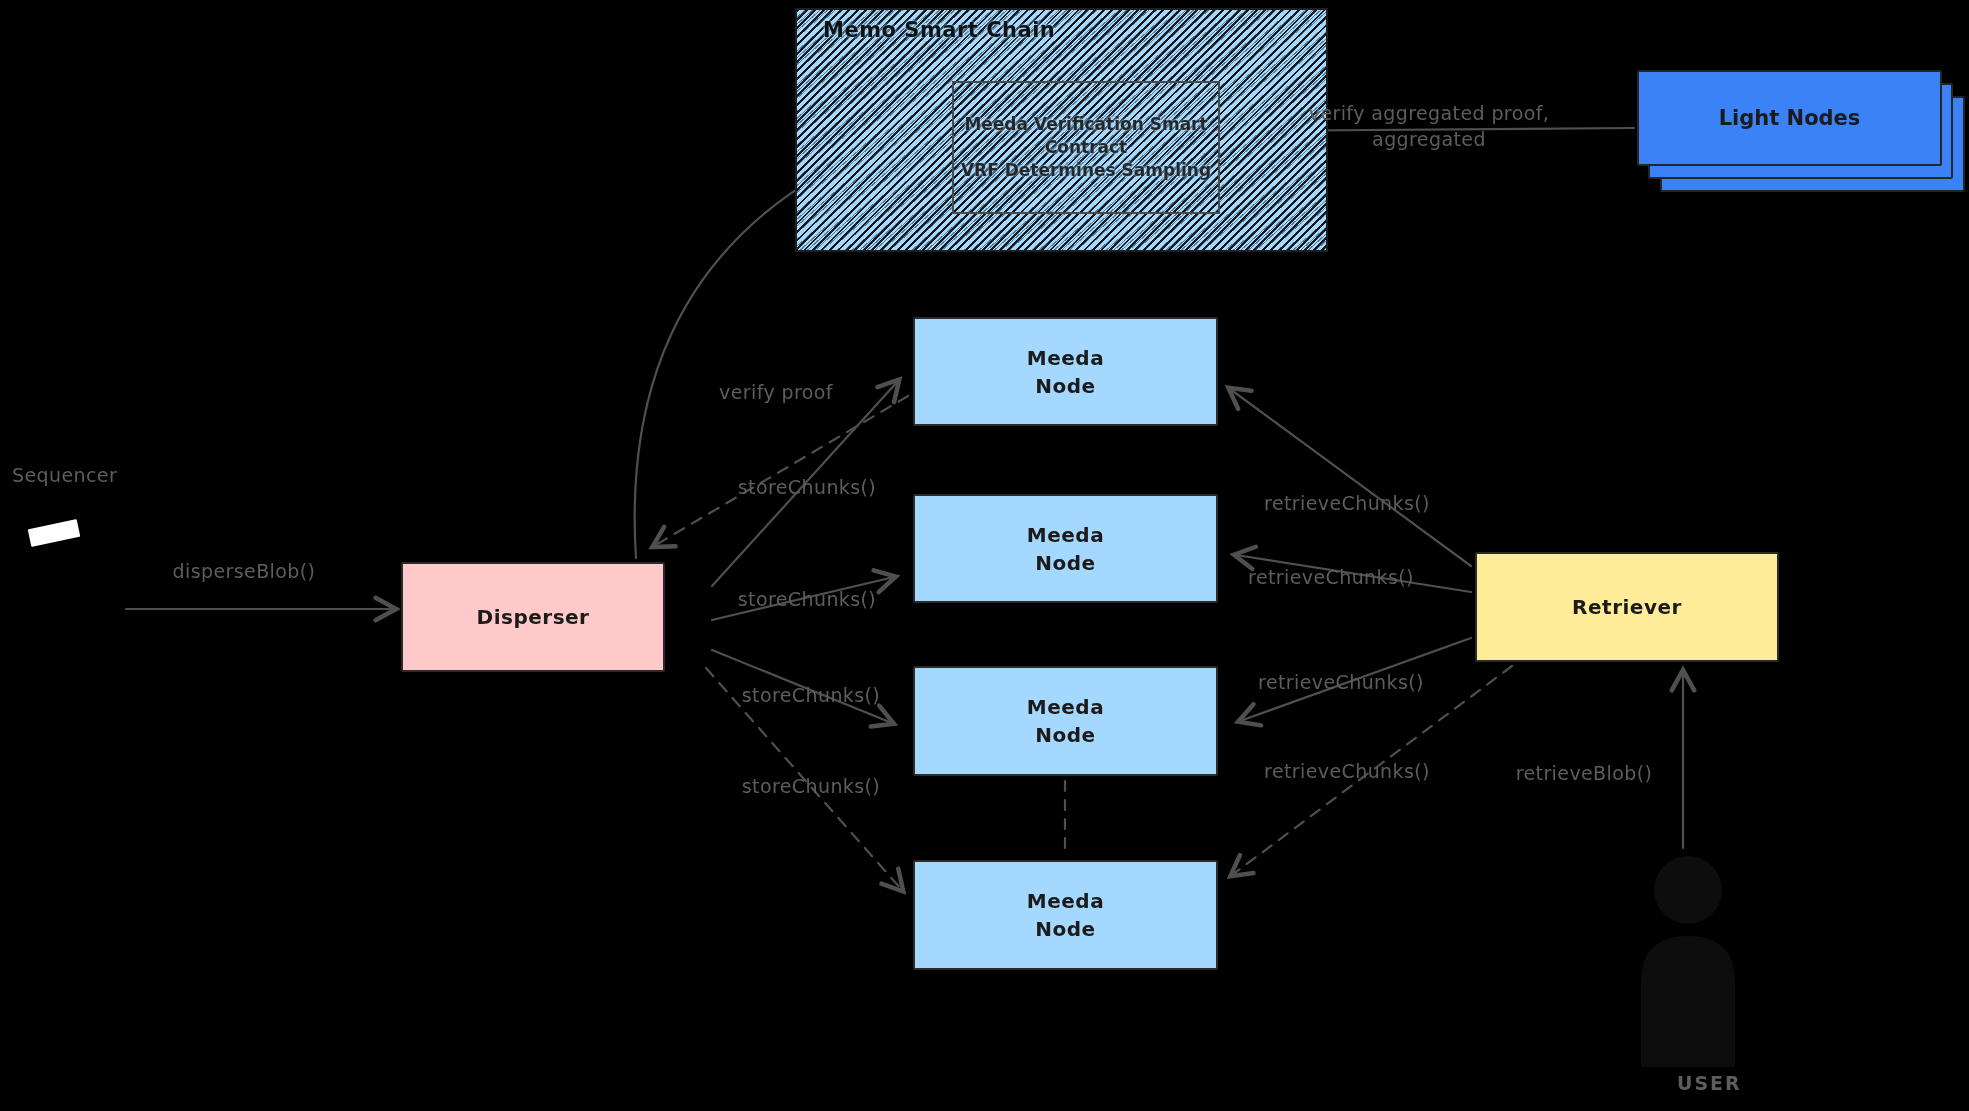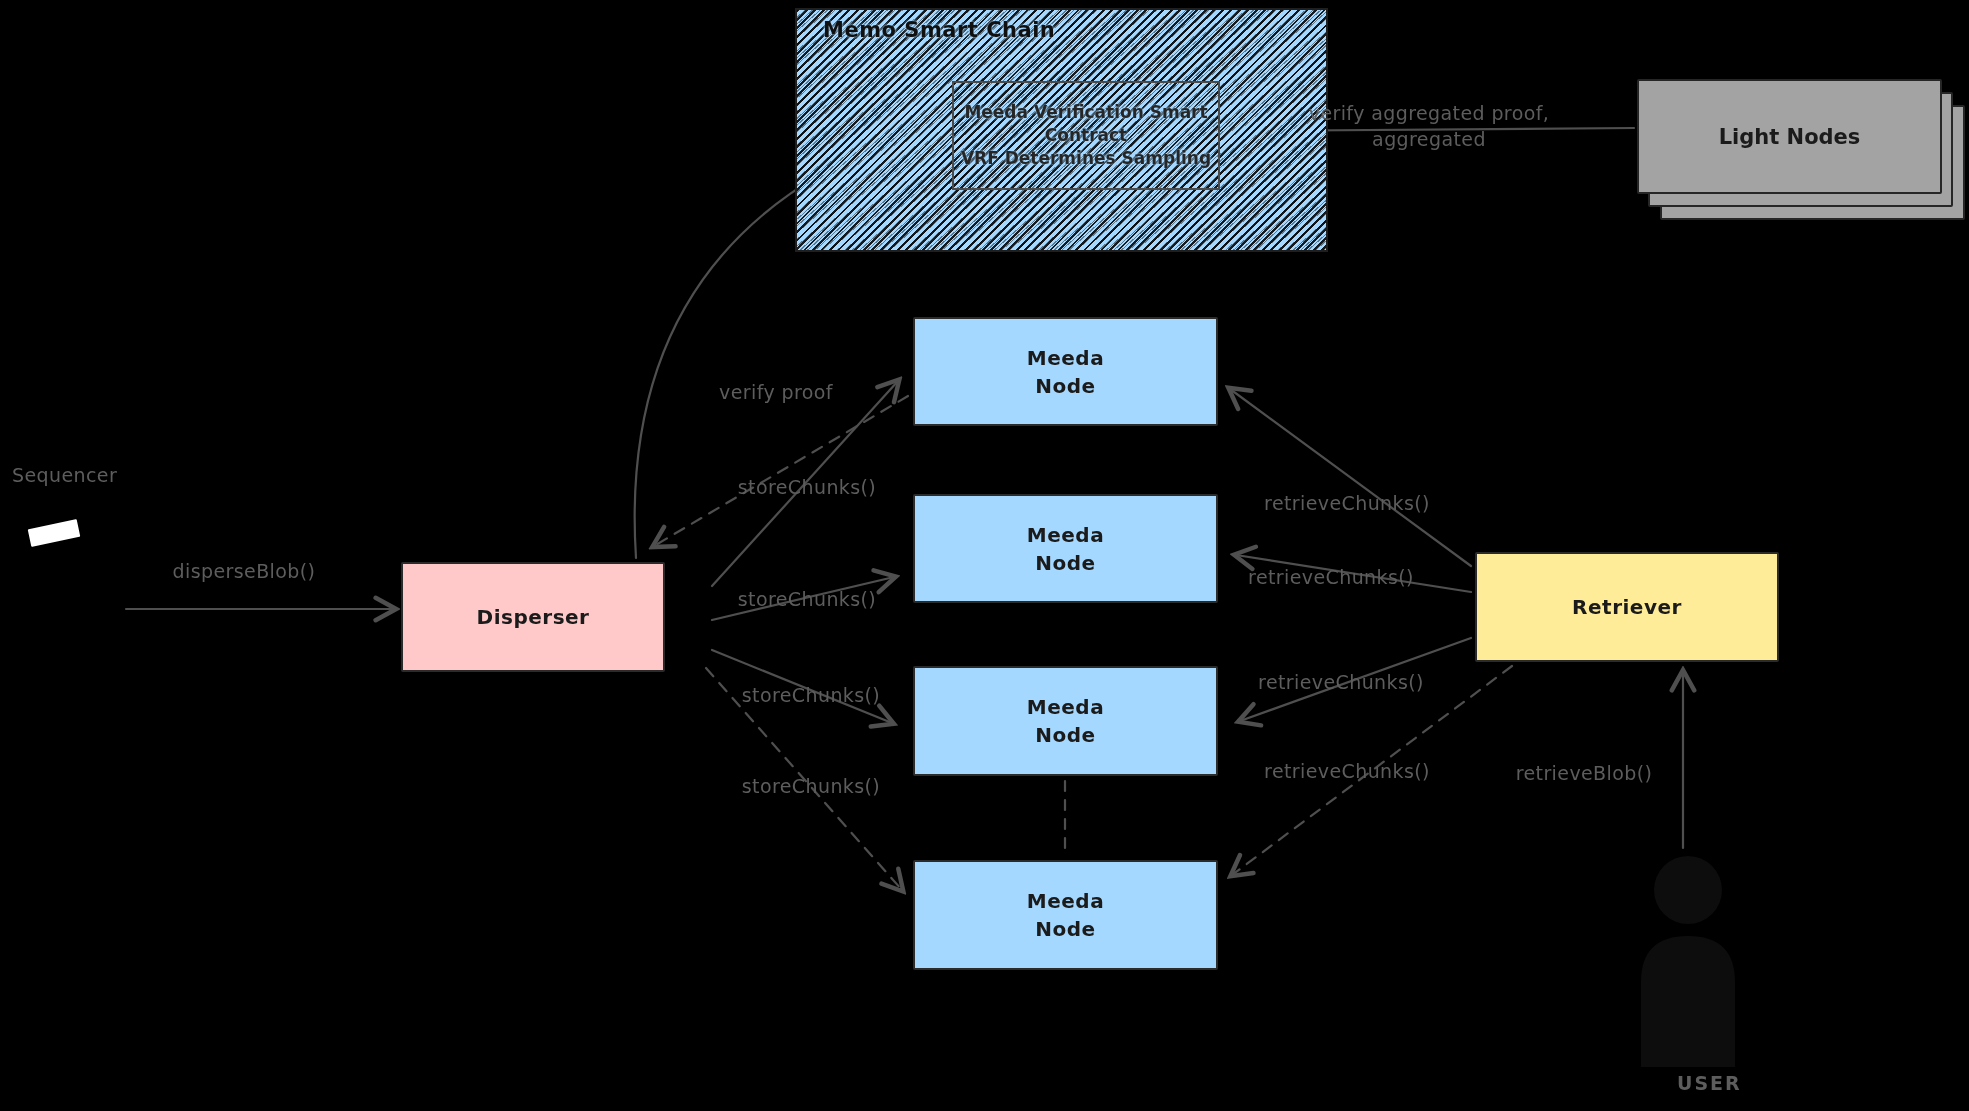--- a/index.html
+++ b/index.html
@@ -27,27 +27,27 @@
   }
   #memo-chain{
     left:795px;top:8px;width:533px;height:244px;border:2.5px solid #1f1f1f;box-sizing:border-box;
   }
   #memo-chain-title{
     position:absolute;left:26px;top:8px;color:#101010;font-size:21px;font-weight:700;
     letter-spacing:.5px;text-shadow:0 0 5px rgba(165,216,255,.85),0 0 2px rgba(165,216,255,.9);
     white-space:nowrap;
   }
   #contract-box{
-    position:absolute;left:155px;top:71px;width:268px;height:109px;border:2px solid #4a4a4a;
+    position:absolute;left:155px;top:71px;width:268px;height:133px;border:2px solid #4a4a4a;
     box-sizing:border-box;display:flex;flex-direction:column;align-items:center;justify-content:center;
     color:#262626;font-size:17px;font-weight:700;line-height:23px;text-align:center;
     text-shadow:0 0 5px rgba(165,216,255,.85),0 0 2px rgba(165,216,255,.9);
   }
   
-  .card{position:absolute;width:305px;height:115px;background:#a3a3a3;border:2.5px solid #262626;box-sizing:border-box;border-radius:2px;margin-top:9px;}
+  .card{position:absolute;width:305px;height:96px;background:#3b82f6;border:2.5px solid #262626;box-sizing:border-box;border-radius:2px;}
   
   .elabel{
     position:absolute;color:#5d5d5d;font-size:19px;letter-spacing:.4px;white-space:nowrap;
     transform:translateX(-50%);text-align:center;
   }
   .elabel.left{transform:none;}
   .multiline{line-height:25px;white-space:normal;width:230px;}
   
   #sequencer-icon{
     position:absolute;left:29px;top:524px;width:50px;height:18px;background:#ffffff;

